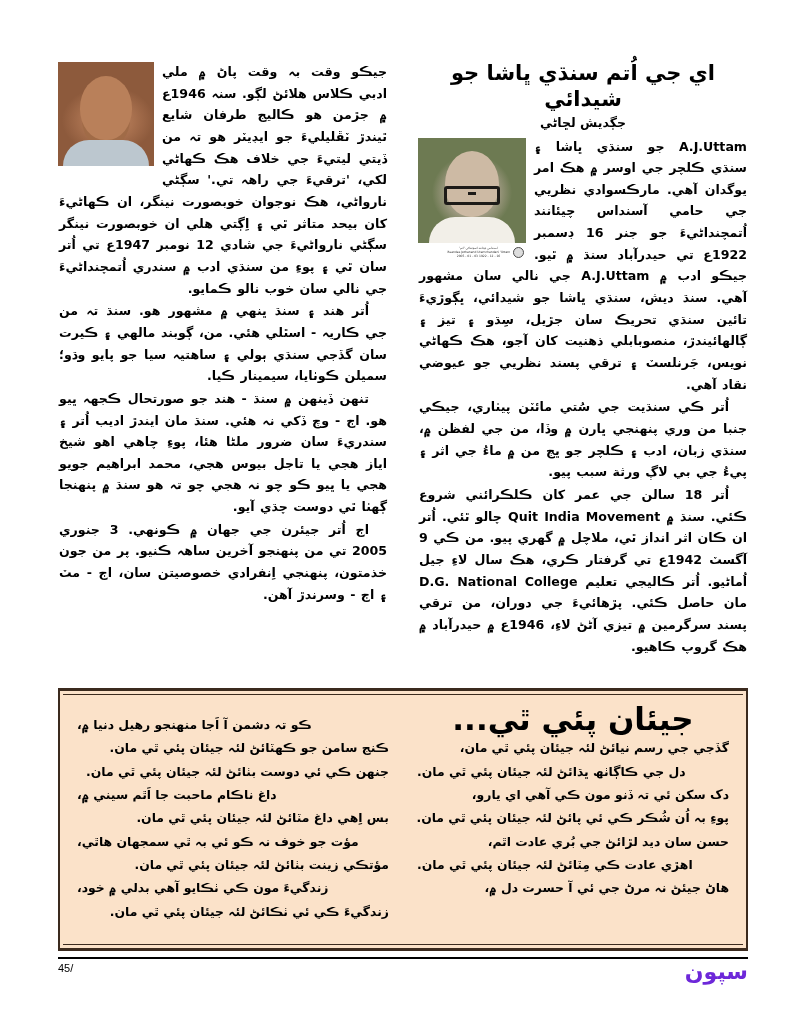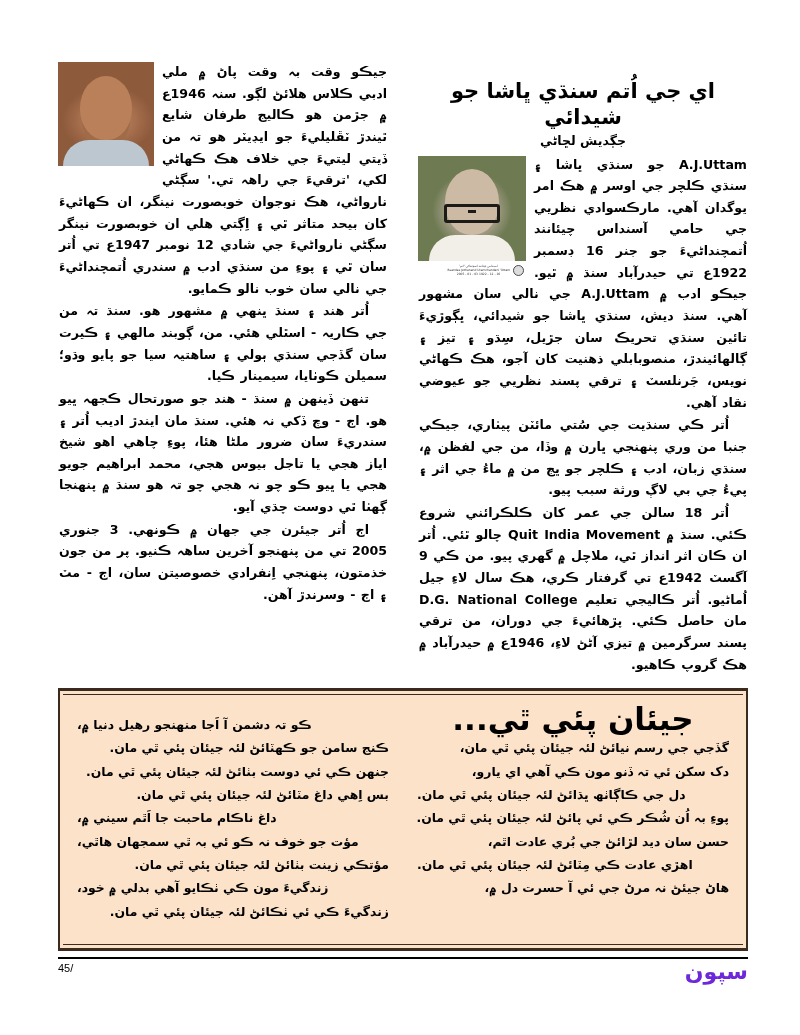--- a/index.html
+++ b/index.html
@@ -40,21 +40,21 @@
   .col-right { right: 0; }
   .col-left  { left: 0; }
 
   .headline {
     font-size: 21px;
     font-weight: bold;
     text-align: center;
     line-height: 1.25;
     color: #000;
     direction: rtl;
-    margin: 18px 0 2px 0;
+    margin: 0 0 2px 0;
     letter-spacing: 0px;
   }
   .byline {
     font-size: 12.5px;
     font-weight: bold;
     text-align: center;
     direction: rtl;
     color: #000;
     margin: 0 0 6px 0;
   }
@@ -315,34 +315,34 @@
     </div>
 
   </div>
 
   <div class="poem-box">
     <div class="poem-inner">
 
       <div class="poem-col poem-col-right">
         <div class="poem-title">جيئان پئي ٿي...</div>
         <div class="poem-line ind-a">گڏجي جي رسم نيائڻ لئہ جيئان پئي ٿي مان،</div>
+        <div class="poem-line ind-b">دل جي ڪاڳاٺھ ڀڌائڻ لئہ جيئان پئي ٿي مان.</div>
         <div class="poem-line ind-a">دک سکن ئي تہ ڏنو مون ڪي آھي اي يارو،</div>
-        <div class="poem-line ind-b">دل جي ڪاڳاٺھ ڀڌائڻ لئہ جيئان پئي ٿي مان.</div>
         <div class="poem-line ind-b">پوءِ بہ اُن شُڪر ڪي ئي پائڻ لئہ جيئان پئي ٿي مان.</div>
         <div class="poem-line ind-a">حسن سان ديد لڙائڻ جي بُري عادت اٿم،</div>
         <div class="poem-line ind-b">اھڙي عادت ڪي مِٽائڻ لئہ جيئان پئي ٿي مان.</div>
         <div class="poem-line ind-a">ھاڻ جيئڻ نہ مرڻ جي ئي آ حسرت دل ۾،</div>
       </div>
 
       <div class="poem-col poem-col-left">
         <div class="poem-line ind-b">ڪو تہ دشمن آ اَجا منهنجو رھيل دنيا ۾،</div>
         <div class="poem-line ind-a">ڪنج سامن جو ڪھٽائڻ لئہ جيئان پئي ٿي مان.</div>
         <div class="poem-line ind-a">جنهن ڪي ئي دوست بٺائڻ لئہ جيئان پئي ٿي مان.</div>
+        <div class="poem-line ind-b">داغ ناڪام ماحبت جا اَٿم سيني ۾،</div>
         <div class="poem-line ind-a">بس اِھي داغ مٽائڻ لئہ جيئان پئي ٿي مان.</div>
-        <div class="poem-line ind-b">داغ ناڪام ماحبت جا اَٿم سيني ۾،</div>
         <div class="poem-line ind-b">مؤت جو خوف نہ ڪو ئي بہ ٿي سمجهان ھاٿي،</div>
         <div class="poem-line ind-a">مؤتڪي زينت بٺائڻ لئہ جيئان پئي ٿي مان.</div>
         <div class="poem-line ind-b">زندگيءَ مون ڪي ٺڪايو آھي بدلي ۾ خود،</div>
         <div class="poem-line ind-a">زندگيءَ ڪي ئي ٺڪائڻ لئہ جيئان پئي ٿي مان.</div>
       </div>
 
     </div>
   </div>
 
   <div class="footer">

